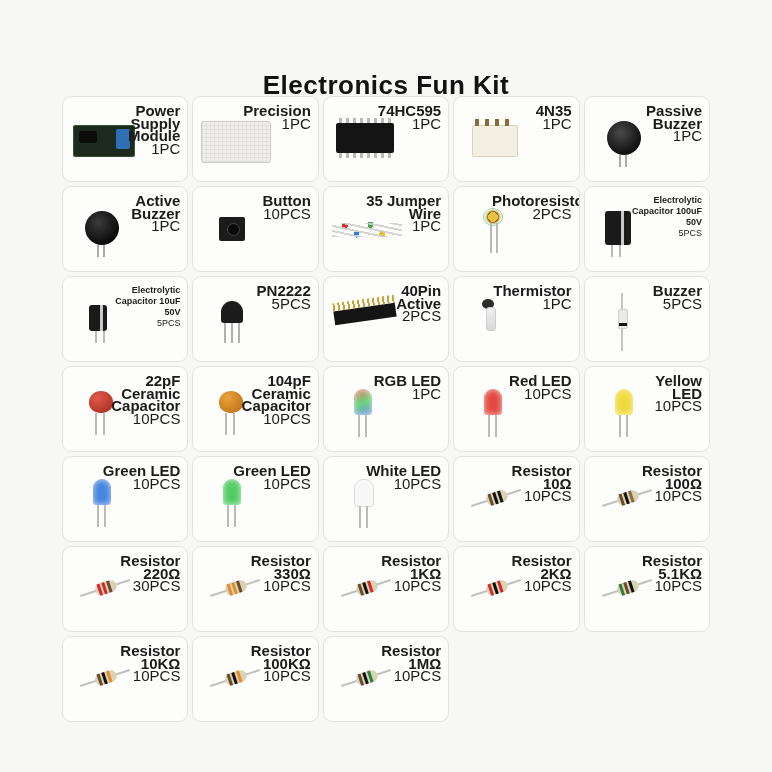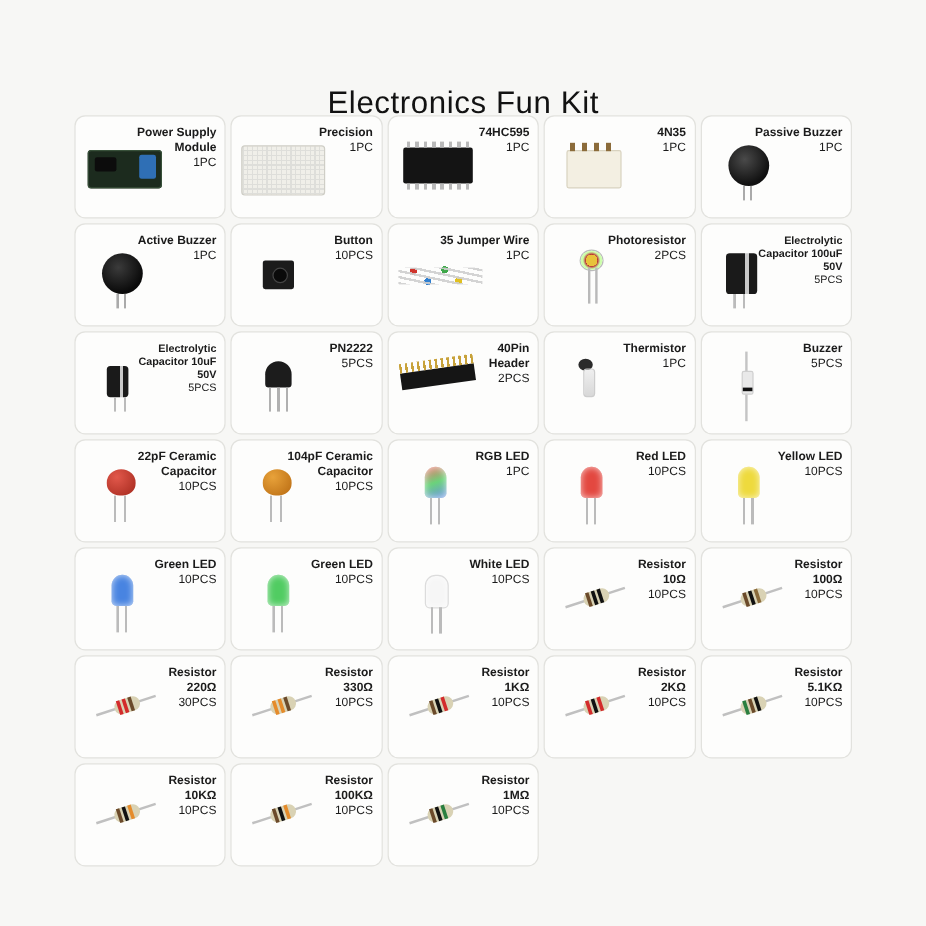--- a/index.html
+++ b/index.html
@@ -14,21 +14,21 @@
     width:772px;height:772px;
     background:#f7f7f5;
     box-sizing:border-box;
     padding:0;
   }
   .title{
     position:absolute;
     top:70px;left:0;right:0;
     text-align:center;
     font-size:26px;
-    font-weight:normal;
+    font-weight:bold;
     color:#121212;
     letter-spacing:0.5px;
   }
   .grid{
     position:absolute;
     top:96px;left:62px;
     width:648px;
     display:grid;
     grid-template-columns:repeat(5,1fr);
     grid-auto-rows:86px;
@@ -41,21 +41,21 @@
     border-radius:9px;
     box-sizing:border-box;
     overflow:hidden;
   }
   .cell .label{
     position:absolute;
     right:7px;
     top:8px;
     width:64%;
     text-align:right;
-    font-size:10px;
+    font-size:15px;
     line-height:12.6px;
     color:#1b1b1b;
     font-weight:bold;
   }
   .cell .label .qty{display:block;font-weight:normal;}
   .cell .label.small{font-size:9px;line-height:11px;}
   .art{
     position:absolute;
     left:6px;top:10px;
     width:68px;height:66px;
@@ -338,21 +338,21 @@
           <div class="to92">
             <div class="legs"></div>
           </div>
         </div>
         <div class="label"><span>PN2222</span><span class="qty">5PCS</span></div>
       </div>
       <div class="cell">
         <div class="art">
           <div class="header40"></div>
         </div>
-        <div class="label"><span>40Pin</span><br><span>Header</span><span class="qty">2PCS</span></div>
+        <div class="label"><span>40Pin</span><br><span>Active</span><span class="qty">2PCS</span></div>
       </div>
       <div class="cell">
         <div class="art">
           <div class="thermistor"></div>
           <div class="glassbody"></div>
         </div>
         <div class="label"><span>Thermistor</span><span class="qty">1PC</span></div>
       </div>
       <div class="cell">
         <div class="art">

